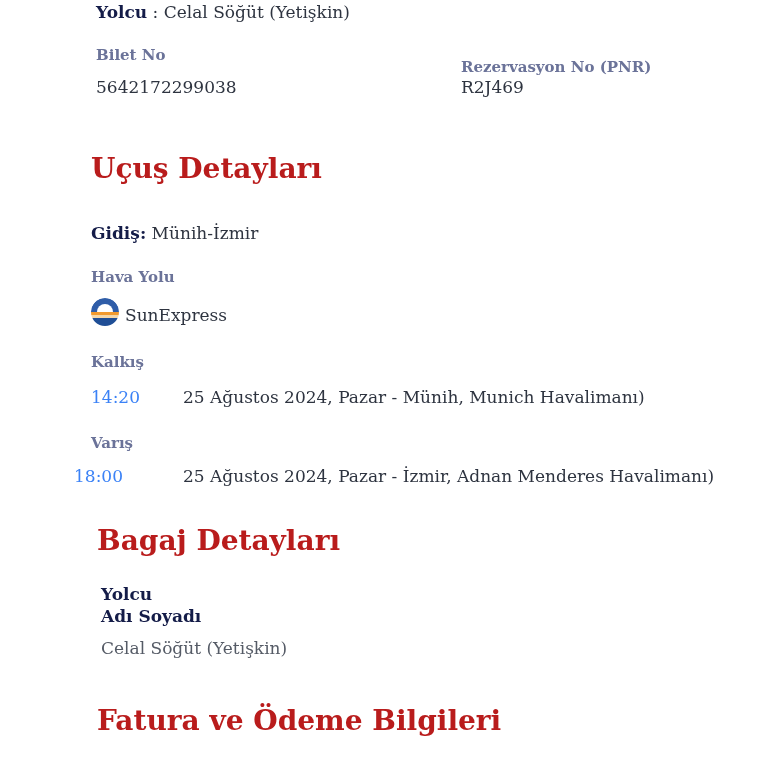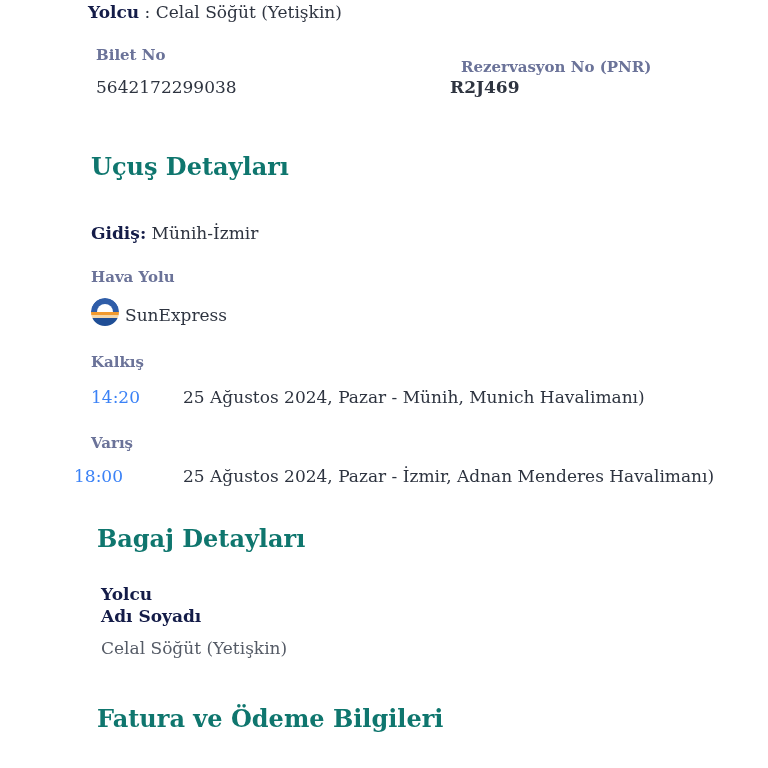--- a/index.html
+++ b/index.html
@@ -1,37 +1,37 @@
 <!DOCTYPE html>
 <html><head>
 <meta charset="utf-8">
 <style>
   html, body { margin:0; padding:0; background:#ffffff; }
   body { width:768px; height:768px; overflow:hidden; position:relative;
          font-family:"DejaVu Serif", serif; color:#333a44; }
   .abs { position:absolute; white-space:nowrap; }
   .label { color:#6b7399; font-weight:bold; font-size:15px; }
   .value { color:#2e3440; font-size:17px; }
-  .h1 { color:#0f766e; font-weight:bold; font-size:24px; }
+  .h1 { color:#b91c1c; font-weight:bold; font-size:28px; }
   .bold-dark { color:#141c48; font-weight:bold; }
   .time { color:#3b82f6; font-size:17px; }
   .logo { width:28px; height:28px; border-radius:50%; overflow:hidden; position:absolute; }
 </style>
 </head>
 <body>
 
-<div class="abs value" style="left:88px; top:2px;">
+<div class="abs value" style="left:96px; top:2px;">
   <span class="bold-dark">Yolcu</span><span> : </span><span>Celal Söğüt (Yetişkin)</span>
 </div>
 
 <div class="abs label" style="left:96px; top:46px;">Bilet No</div>
 <div class="abs value" style="left:96px; top:77px;">5642172299038</div>
 
 <div class="abs label" style="left:461px; top:46px;margin-top:12px;">Rezervasyon No (PNR)</div>
-<div class="abs value" style="left:450px; top:77px;font-weight:bold;">R2J469</div>
+<div class="abs value" style="left:461px; top:77px;">R2J469</div>
 
 <div class="abs h1" style="left:91px; top:152px;">Uçuş Detayları</div>
 
 <div class="abs value" style="left:91px; top:223px;">
   <span class="bold-dark">Gidiş:</span>
   <span>Münih-İzmir</span>
 </div>
 
 <div class="abs label" style="left:91px; top:268px;">Hava Yolu</div>
 <div class="logo" style="left:91px; top:298px;">

